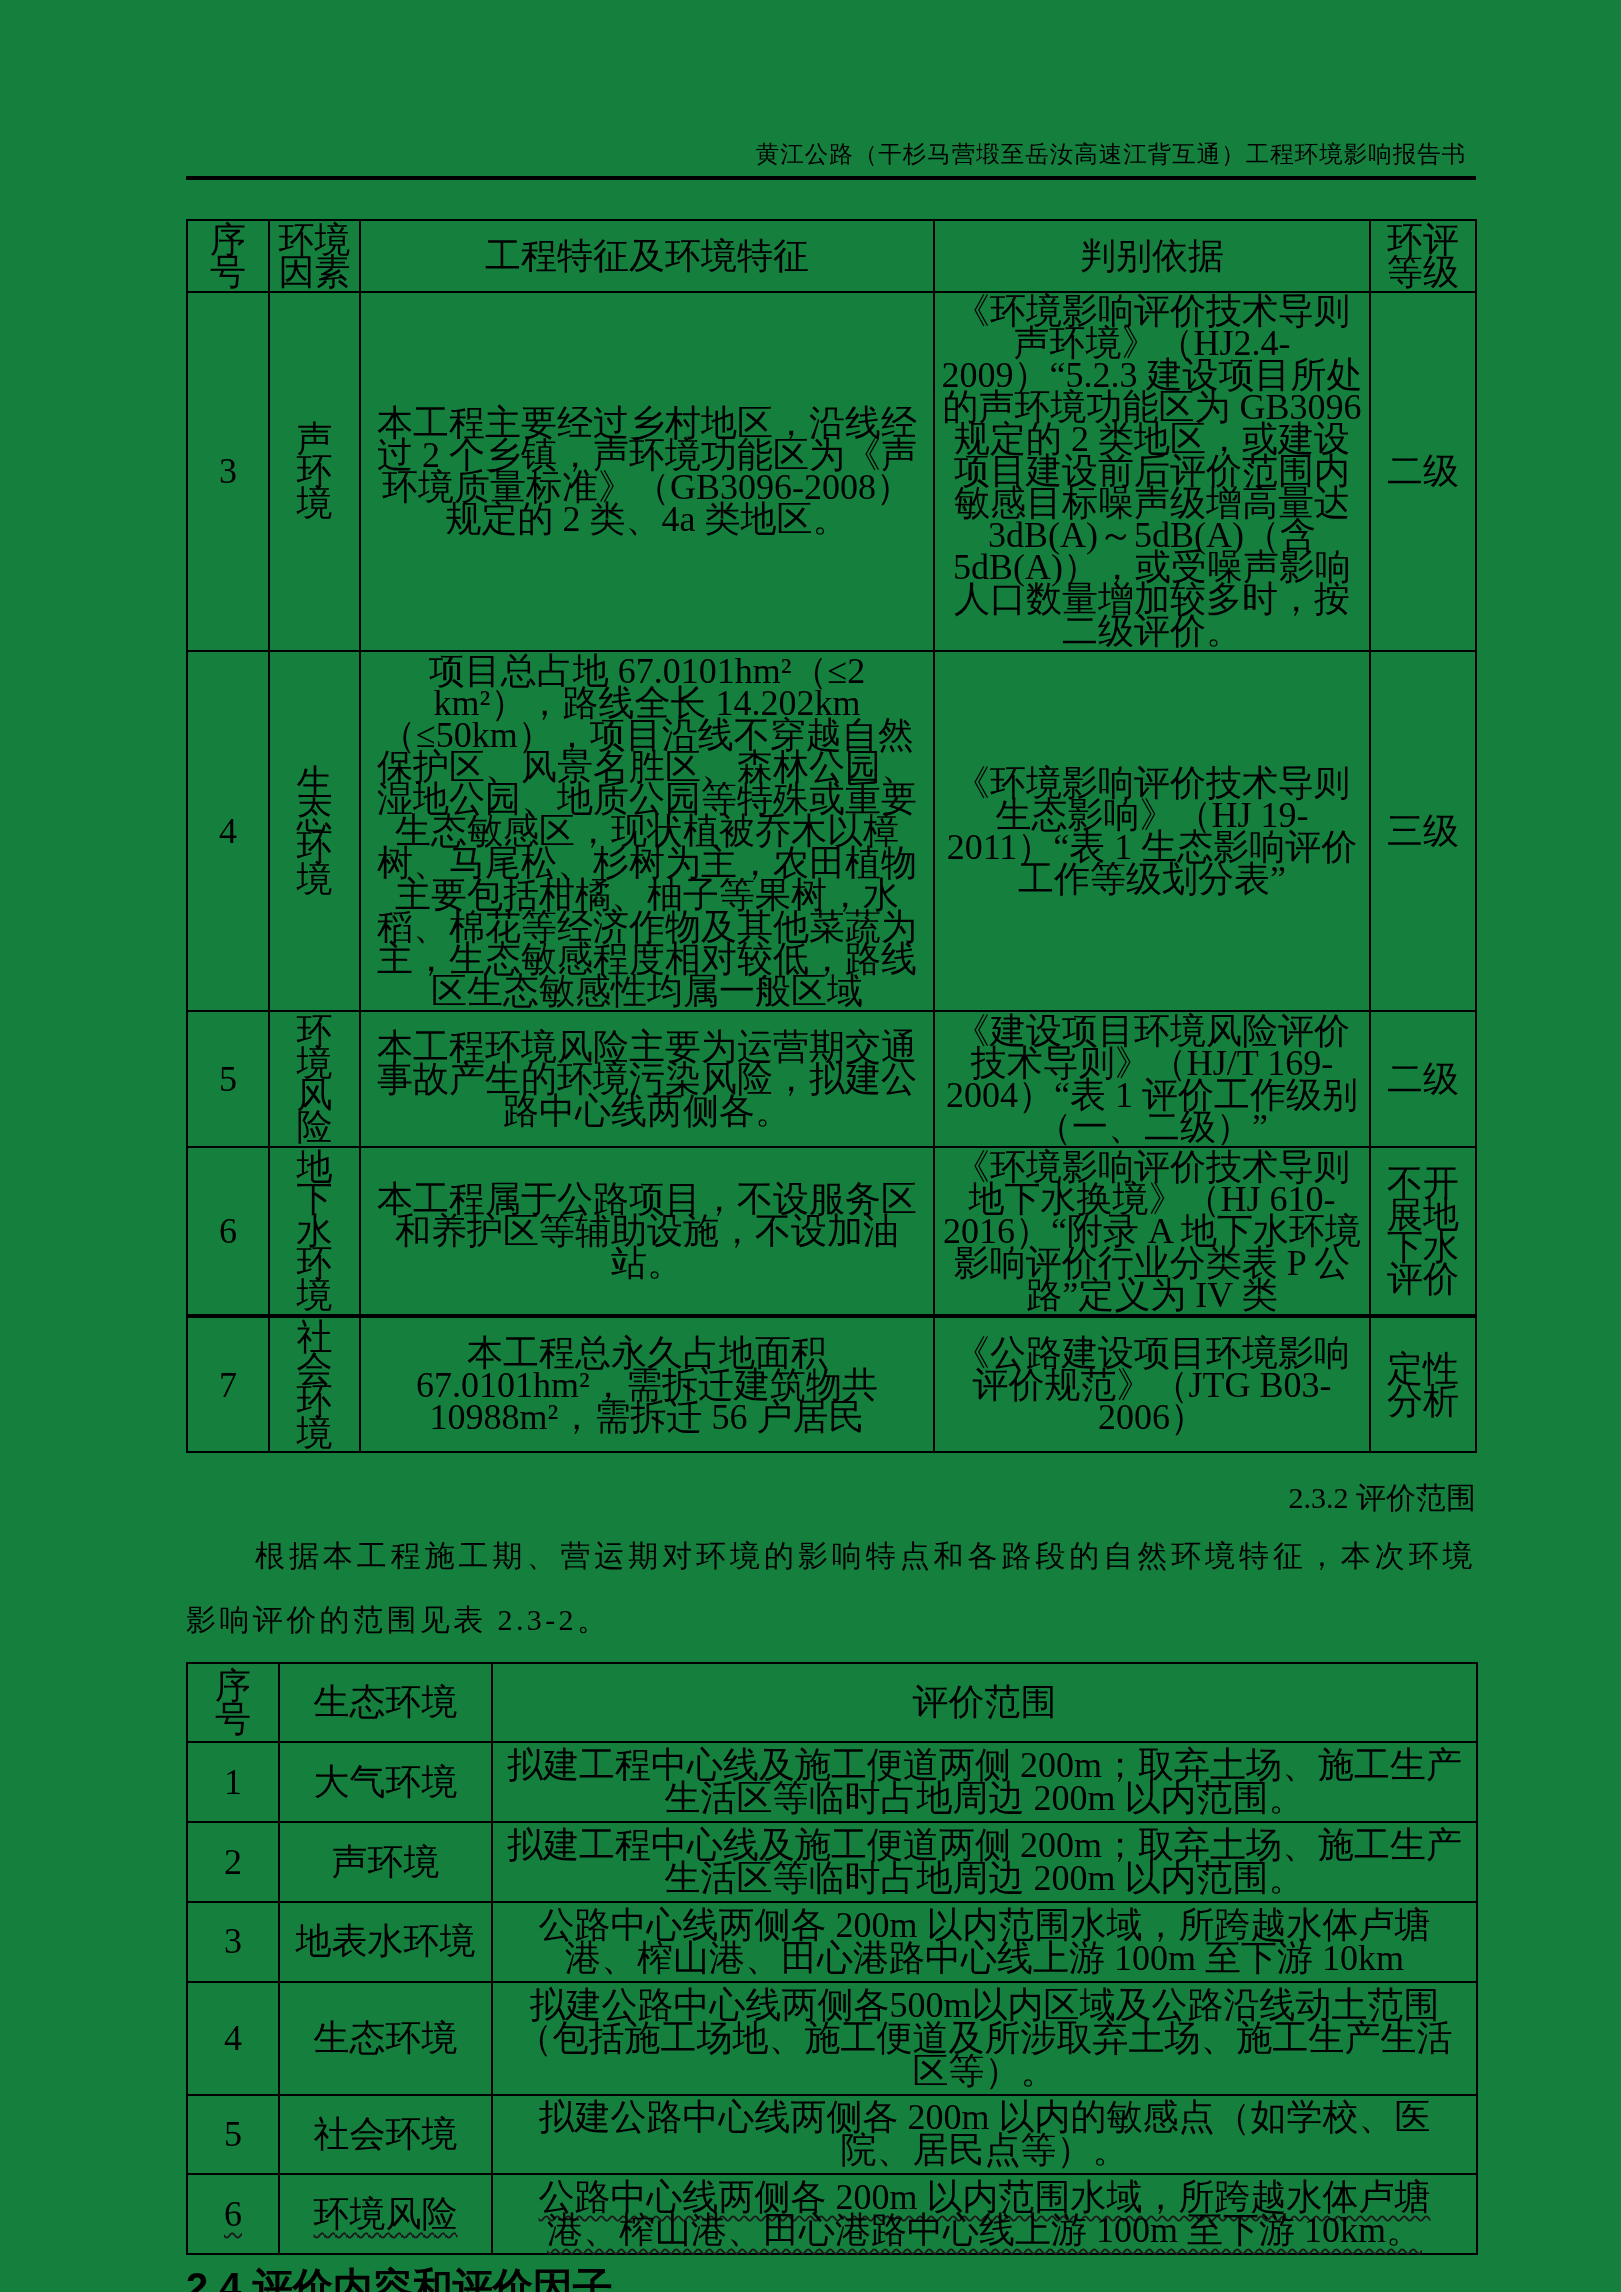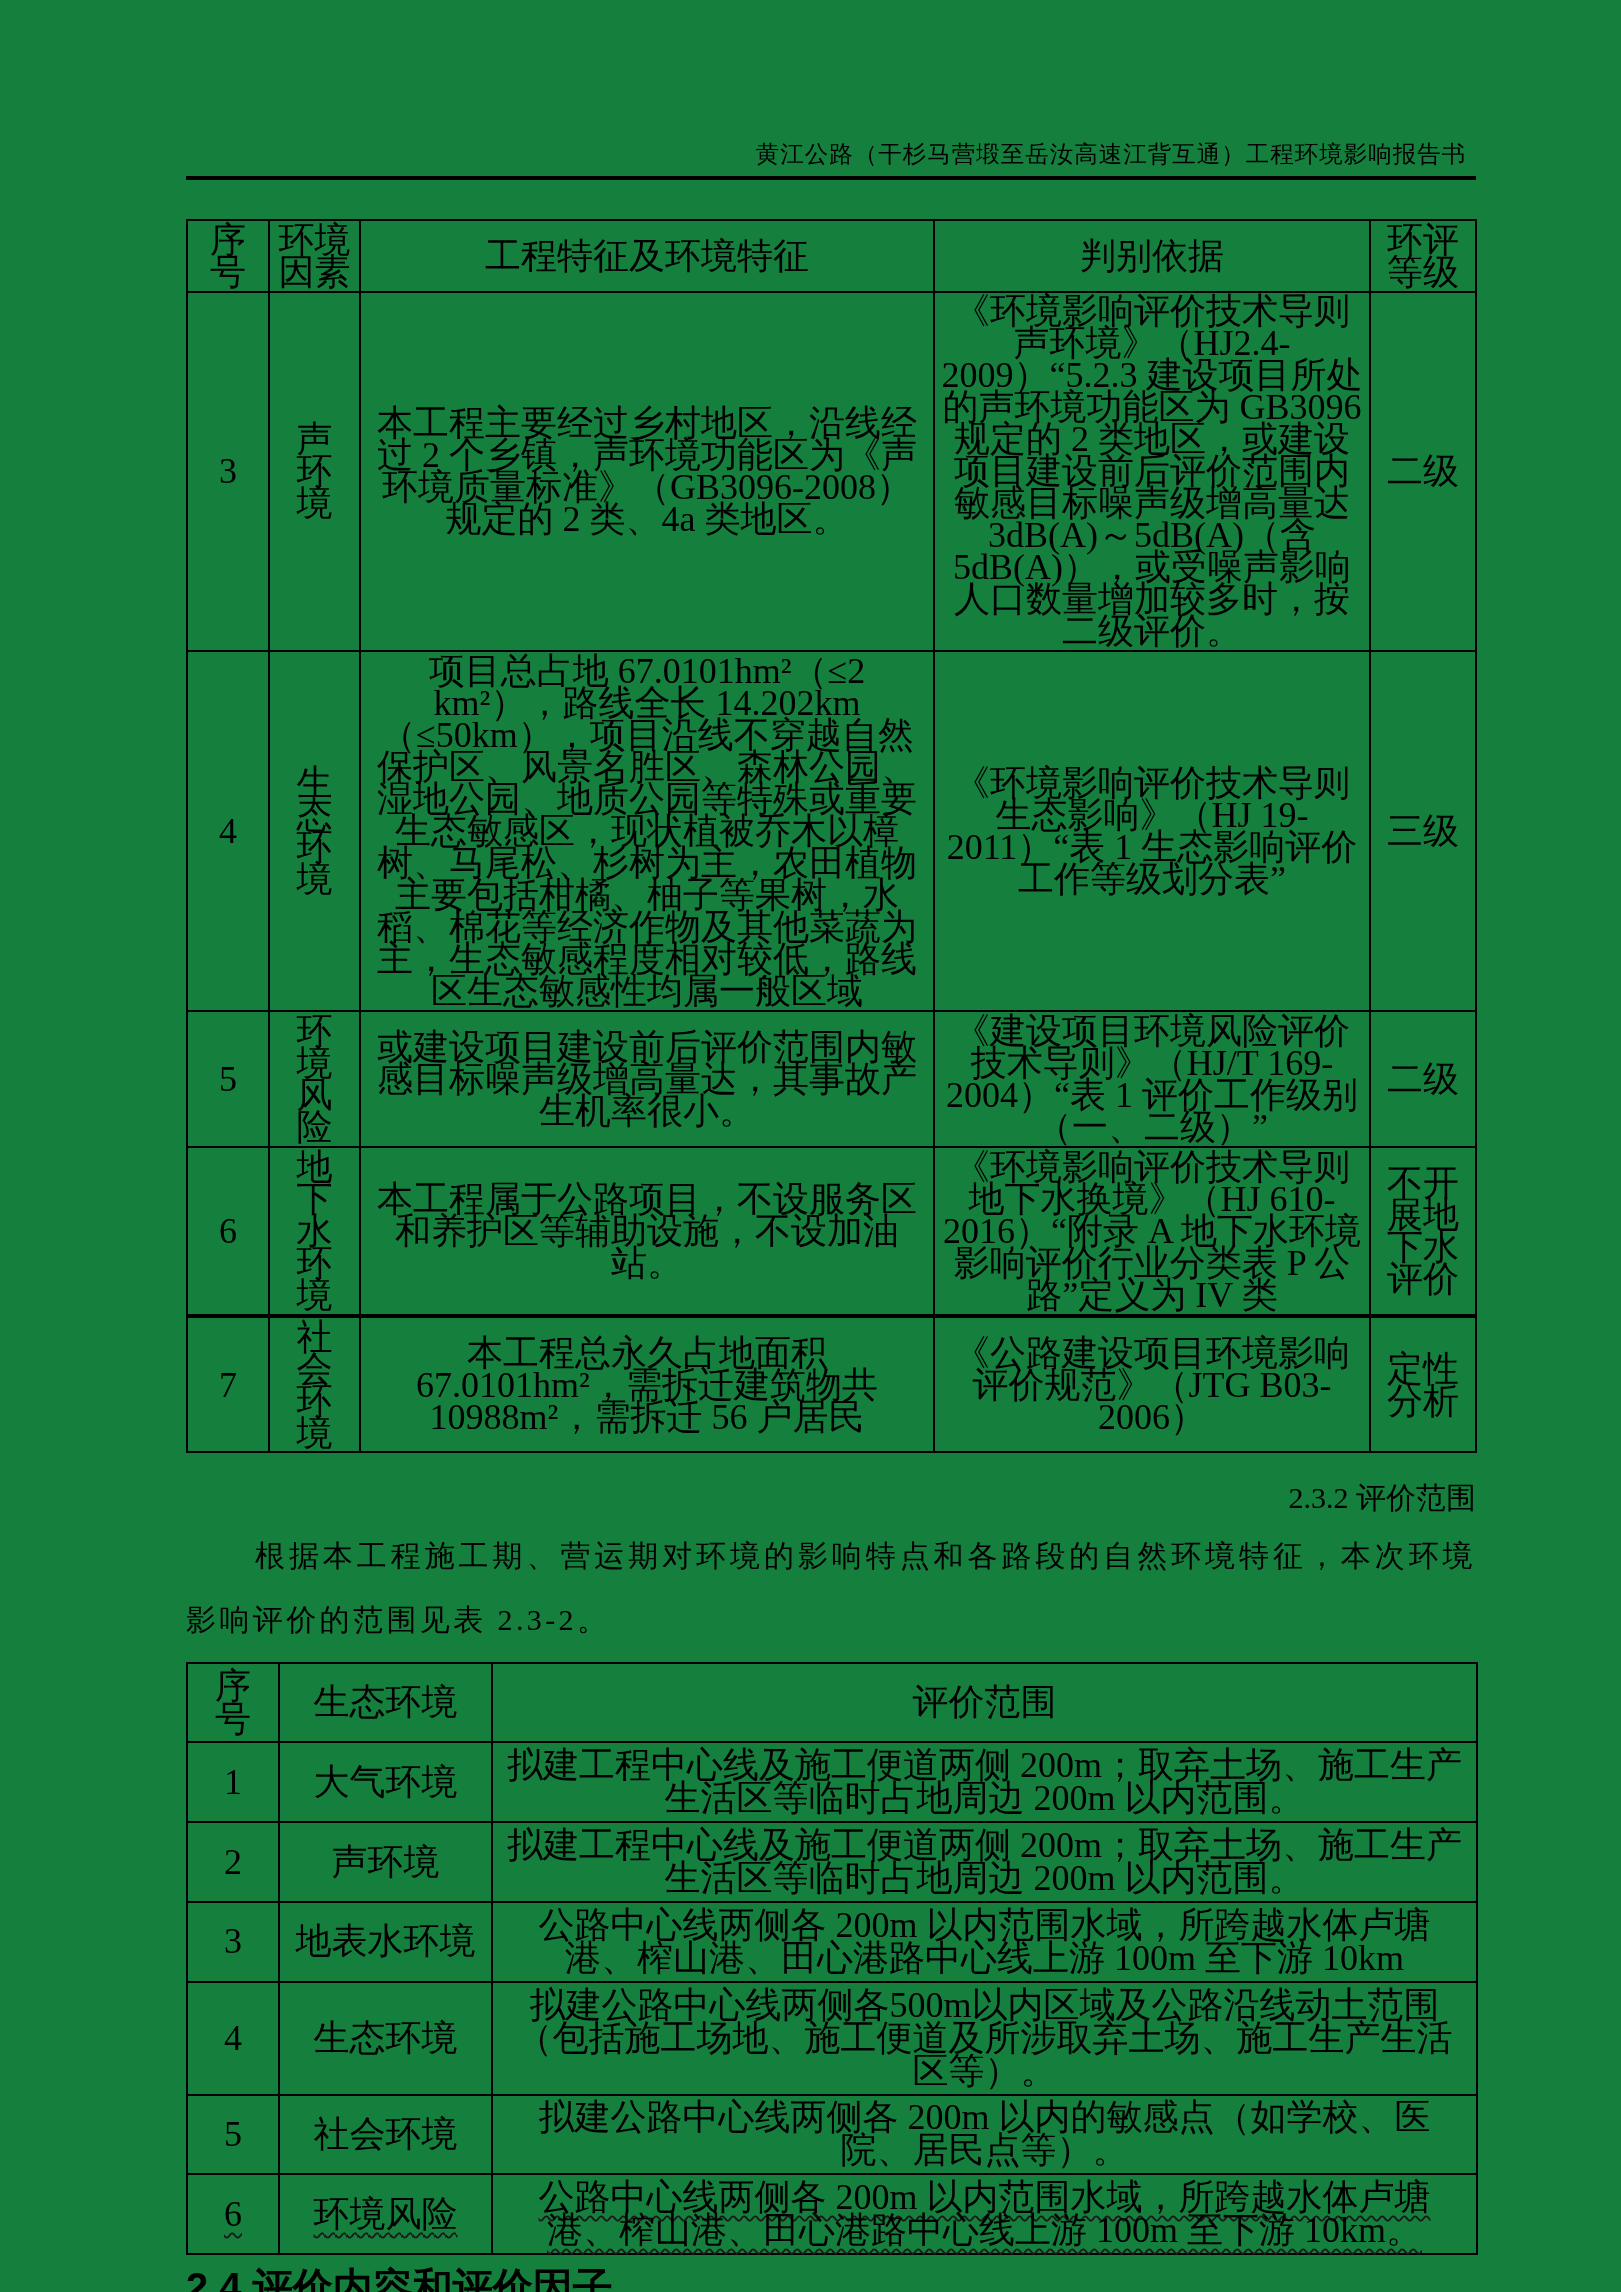--- a/index.html
+++ b/index.html
@@ -152,21 +152,21 @@
       <tr>
         <td class="no">4</td>
         <td class="factor">生态环境</td>
         <td class="feature">项目总占地 67.0101hm²（≤2 km²），路线全长 14.202km（≤50km），项目沿线不穿越自然保护区、风景名胜区、森林公园、湿地公园、地质公园等特殊或重要生态敏感区，现状植被乔木以樟树、马尾松、杉树为主，农田植物主要包括柑橘、柚子等果树，水稻、棉花等经济作物及其他菜蔬为主，生态敏感程度相对较低，路线区生态敏感性均属一般区域</td>
         <td class="basis">《环境影响评价技术导则生态影响》（HJ 19-2011）“表 1  生态影响评价工作等级划分表”</td>
         <td class="level">三级</td>
       </tr>
       <tr>
         <td class="no">5</td>
         <td class="factor">环境风险</td>
-        <td class="feature">或建设项目建设前后评价范围内敏感目标噪声级增高量达，其事故产生机率很小。</td>
+        <td class="feature">本工程环境风险主要为运营期交通事故产生的环境污染风险，拟建公路中心线两侧各。</td>
         <td class="basis">《建设项目环境风险评价技术导则》（HJ/T 169-2004）“表 1  评价工作级别（一、二级）”</td>
         <td class="level">二级</td>
       </tr>
       <tr>
         <td class="no">6</td>
         <td class="factor">地下水环境</td>
         <td class="feature">本工程属于公路项目，不设服务区和养护区等辅助设施，不设加油站。</td>
         <td class="basis">《环境影响评价技术导则地下水换境》（HJ 610-2016）“附录 A  地下水环境影响评价行业分类表  P 公路”定义为 IV 类</td>
         <td class="level">不开展地下水评价</td>
       </tr>

